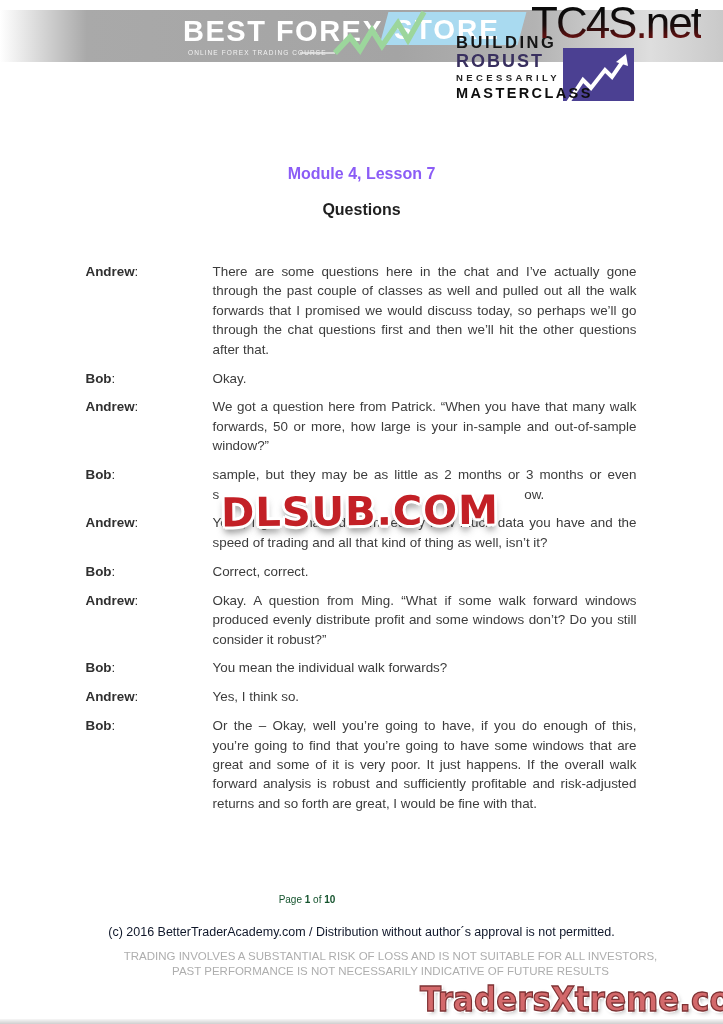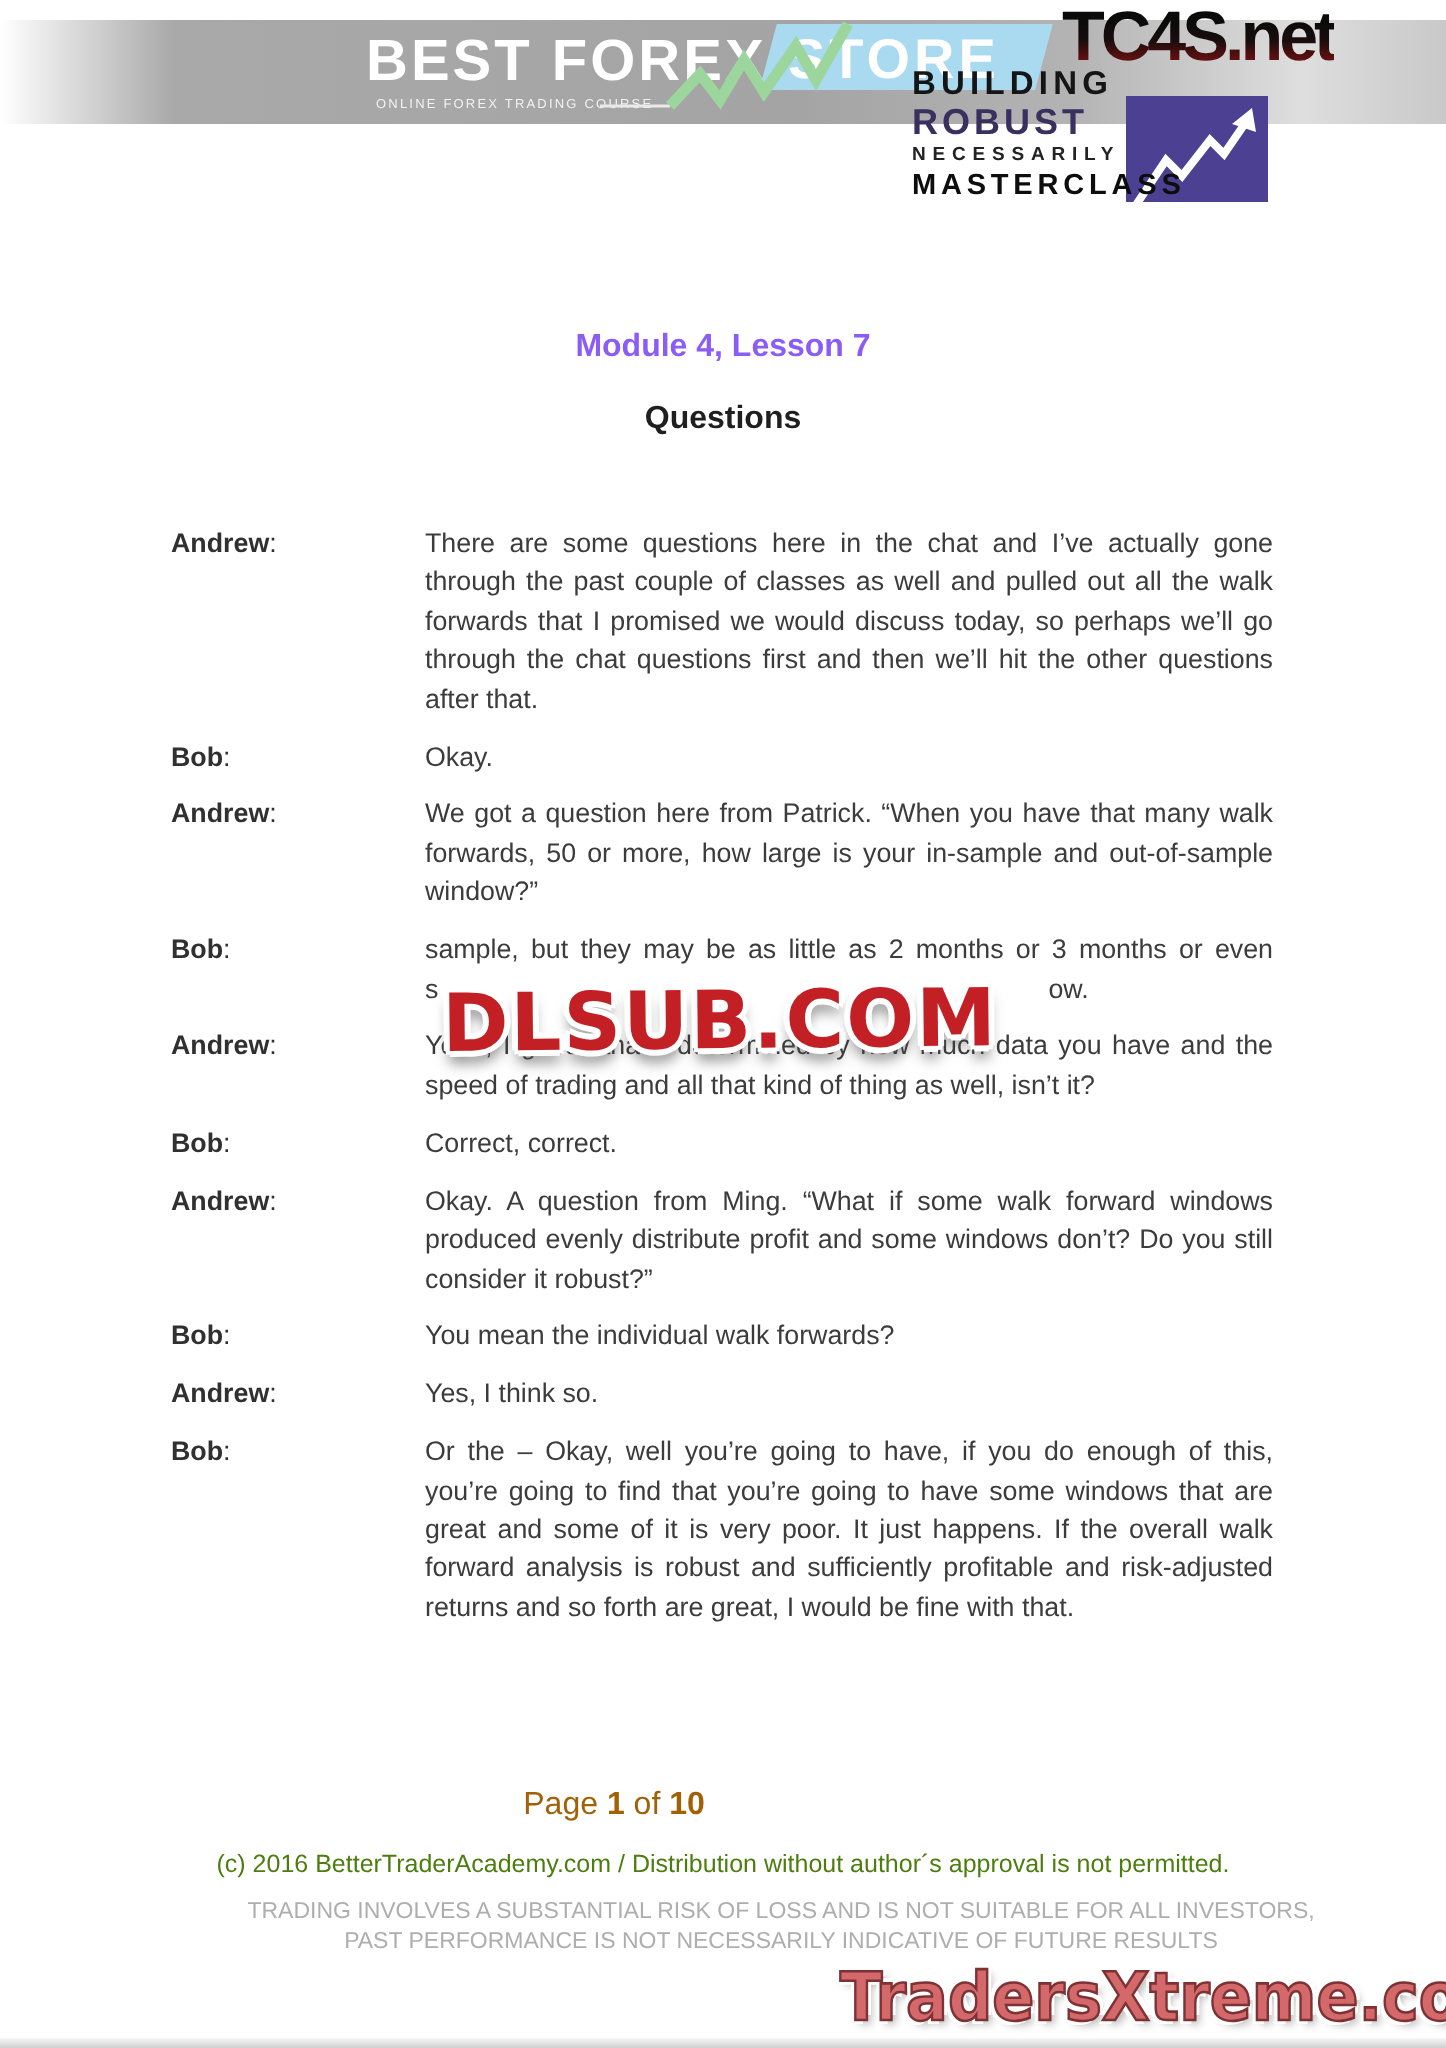--- a/index.html
+++ b/index.html
@@ -27,21 +27,21 @@
     color:#ffffff; letter-spacing:2px; z-index:3;
   }
   .bf-tagline {
     position:absolute; left:188px; top:39px; font-size:6.5px; color:#f2f2f2;
     letter-spacing:1.1px; z-index:2; white-space:nowrap;
   }
   .zigzag-svg { position:absolute; left:240px; top:0px; z-index:4; }
 
   .tc4s {
     position:absolute; left:531px; top:1px; z-index:6;
-    font-size:35px; font-weight:bold; letter-spacing:-2px; line-height:1;
+    font-size:44px; font-weight:normal; letter-spacing:-2px; line-height:1;
     background:linear-gradient(180deg,#0b0b0b 30%, #190d0d 55%, #5c1010 80%, #7c1717 100%);
     -webkit-background-clip:text; background-clip:text; color:transparent;
     white-space:nowrap;
   }
 
   
   .mc { position:absolute; left:456px; top:34px; z-index:5; line-height:1; }
   .mc-building   { font-size:16.5px; font-weight:bold; letter-spacing:2.6px; color:#151515; }
   .mc-robust     { font-size:18px;   font-weight:bold; letter-spacing:2px;   color:var(--masterclass_purple_dark,#39305f); margin-top:1px; }
   .mc-strategies { font-size:9.5px;  font-weight:bold; letter-spacing:3.4px; color:#232323; margin-top:3px; }
@@ -77,24 +77,24 @@
     letter-spacing:1px; color:var(--watermark_red,#c32026);
     transform:rotate(-0.6deg);
     text-shadow:
       -2px -2px 0 #fff, 2px -2px 0 #fff, -2px 2px 0 #fff, 2px 2px 0 #fff,
       0 -3px 0 #fff, 0 3px 0 #fff, -3px 0 0 #fff, 3px 0 0 #fff,
       0 6px 7px rgba(70,70,70,.65);
   }
 
   
   .page-line { position:absolute; top:894px; left:0; width:614px; text-align:center;
-               font-size:16px; color:#a16207; }
+               font-size:10px; color:#14532d; }
   .page-line .pnum { font-weight:bold; }
   .copyright { position:absolute; top:925px; left:0; width:723px; text-align:center;
-               font-size:12.5px; color:#4d7c0f; }
+               font-size:12.5px; color:#0f172a; }
   .disclaimer { position:absolute; top:949px; left:0; width:723px; text-align:center;
                font-size:11.5px; line-height:14.8px; color:#aeaeae;padding-left:29px; }
   .brand {
     position:absolute; left:420px; top:981px; z-index:10;
     font-family:"DejaVu Sans", sans-serif; font-weight:bold; font-size:31px;
     color:var(--brand_red,#d3696b); -webkit-text-stroke:1.2px #7e3234;
     transform:scaleY(1.08); white-space:nowrap;
     text-shadow:-2px -2px 0 #fff, 2px -2px 0 #fff, -2px 2px 0 #fff, 2px 2px 4px #b5b5b5;
   }
   .page-edge { position:absolute; bottom:0; left:0; width:723px; height:5px;

